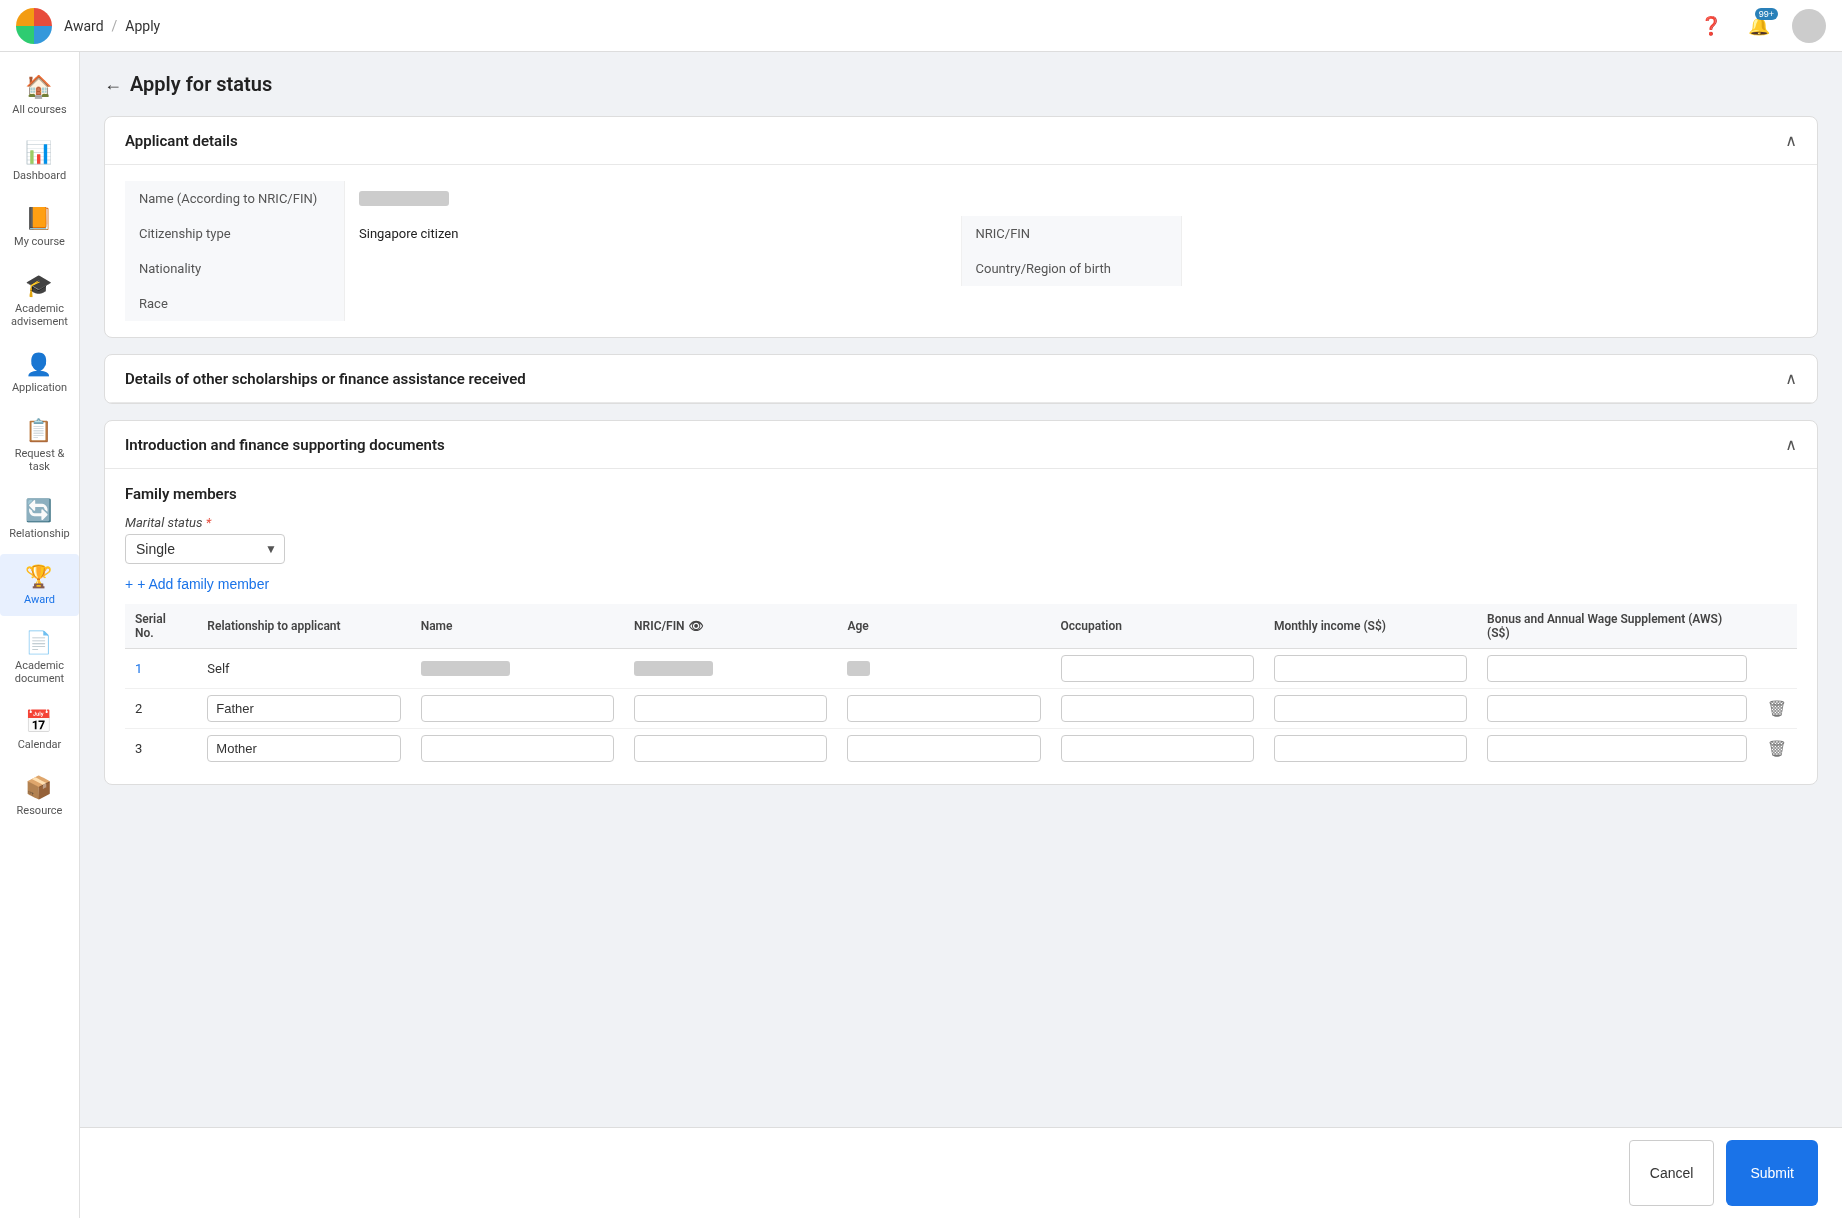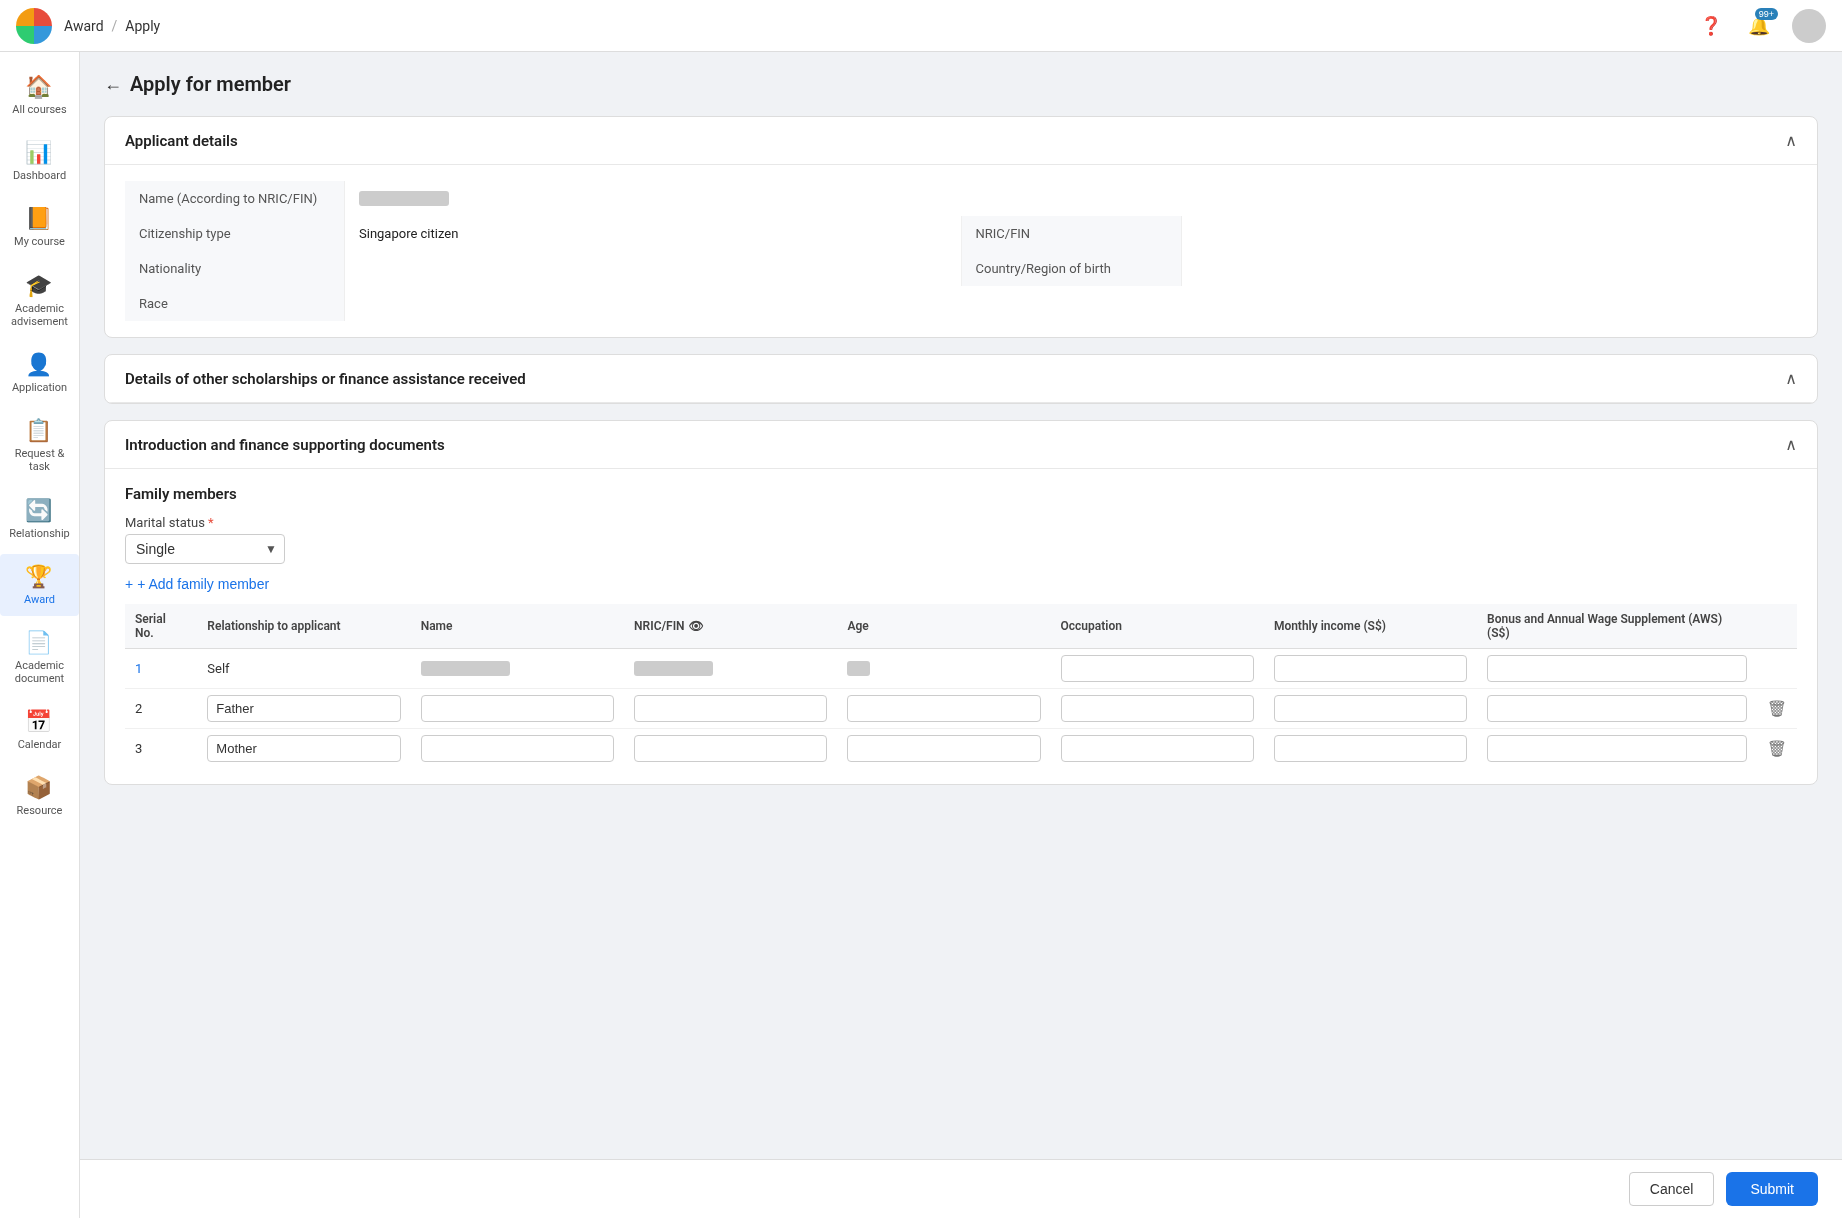--- a/index.html
+++ b/index.html
@@ -193,21 +193,21 @@
     }
     .eye-icon { cursor: pointer; color: #777; font-size: 14px; }
 
     
     .radio-group { display: flex; flex-direction: column; gap: 10px; margin: 8px 0; }
     .radio-label { display: flex; align-items: center; gap: 8px; font-size: 14px; cursor: pointer; }
     .radio-label input[type=radio] { accent-color: #1a73e8; width: 16px; height: 16px; }
 
     
     .section-title { font-size: 15px; font-weight: 600; color: #222; margin-bottom: 12px; }
-    .form-label { font-size: 13px; color: #444; margin-bottom: 4px; }
+    .form-label { font-size: 13px; color: #444; margin-bottom: 4px; font-style: italic; }
     .required { color: #e74c3c; }
     .select-wrapper {
       position: relative;
       display: inline-block;
     }
     .form-select {
       appearance: none;
       border: 1px solid #ccc;
       border-radius: 4px;
       padding: 6px 28px 6px 10px;
@@ -298,21 +298,21 @@
       padding: 12px 24px;
       display: flex;
       justify-content: flex-end;
       gap: 12px;
       z-index: 50;
     }
     .btn-cancel {
       border: 1px solid #ccc;
       background: #fff;
       color: #333;
-      padding: 8px 20px;
+      padding: 24px 20px;
       border-radius: 4px;
       cursor: pointer;
       font-size: 14px;
     }
     .btn-submit {
       background: #1a73e8;
       color: #fff;
       border: none;
       padding: 8px 24px;
       border-radius: 6px;
@@ -390,21 +390,21 @@
       <div class="sidebar-item">
         <span class="sidebar-icon">📦</span>
         <span class="sidebar-label">Resource</span>
       </div>
     </div>
 
   <div class="main">
 
     <div class="page-header">
       <button class="back-btn">←</button>
-      <span class="page-title">Apply for member</span>
+      <span class="page-title">Apply for status</span>
     </div>
 
     <div class="card">
       <div class="card-header">
         <span class="card-header-title">Applicant details</span>
         <span class="chevron">∧</span>
       </div>
       <div class="card-body">
 
         <div class="details-grid">

